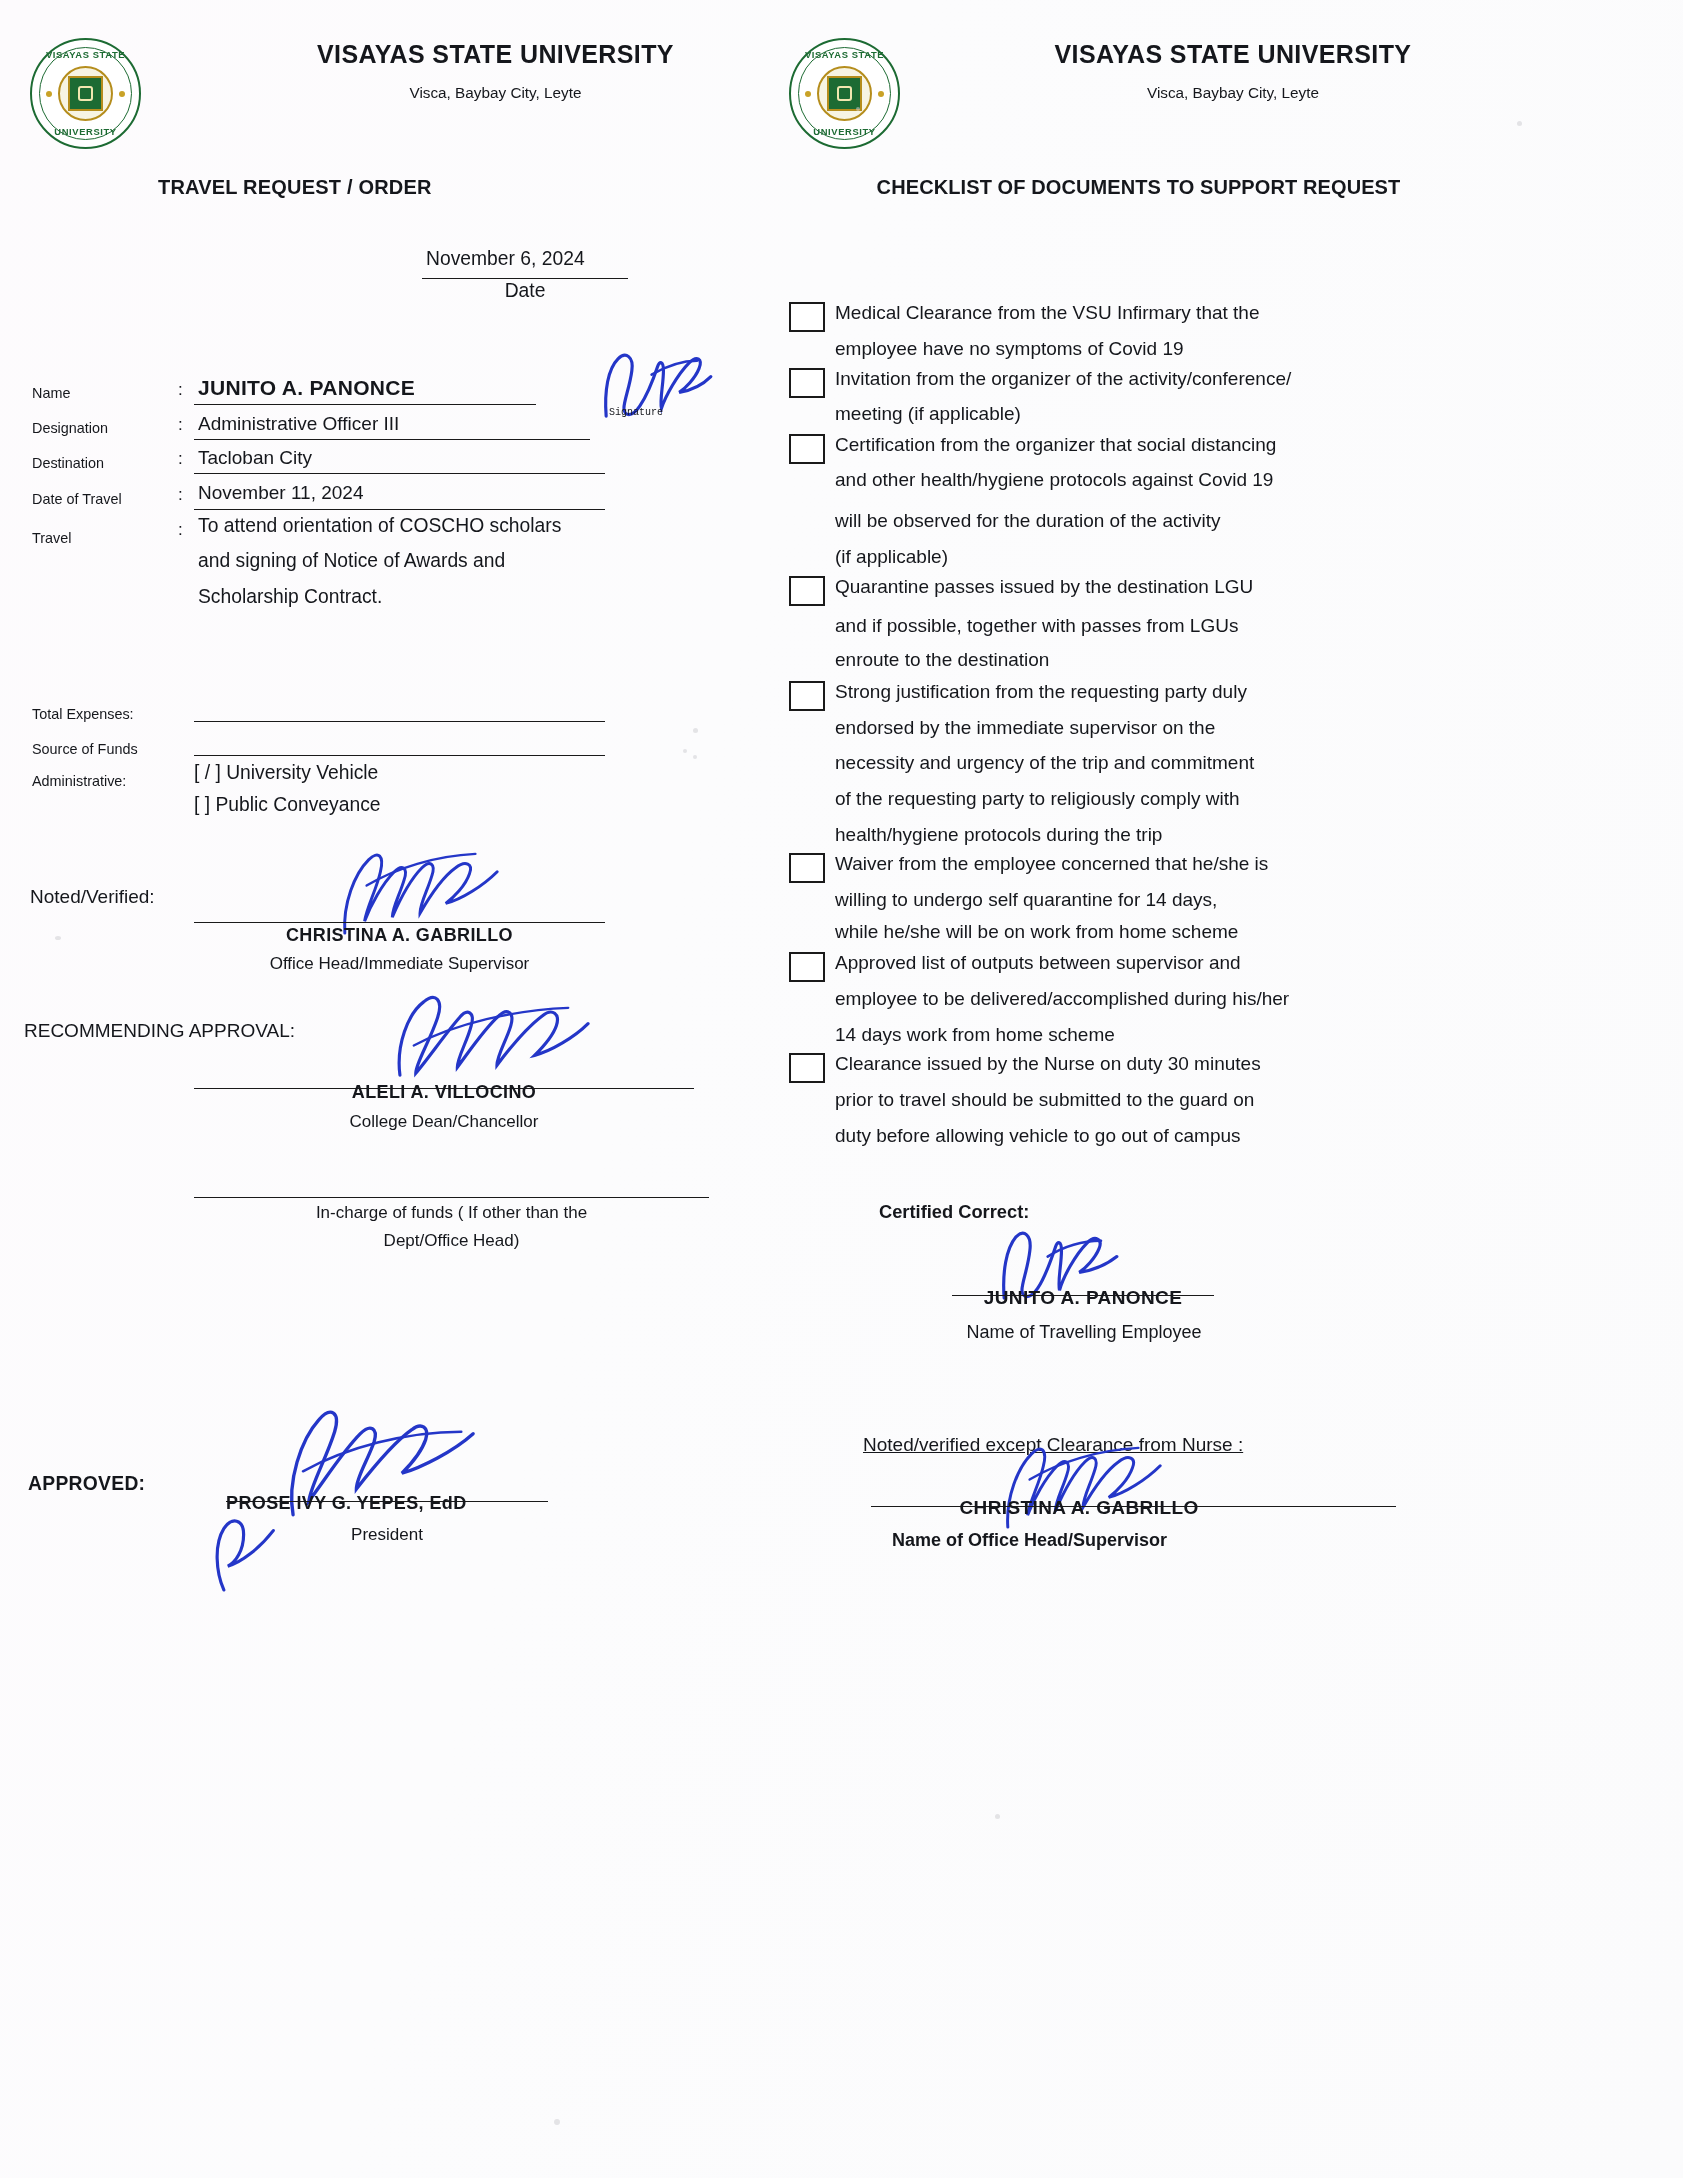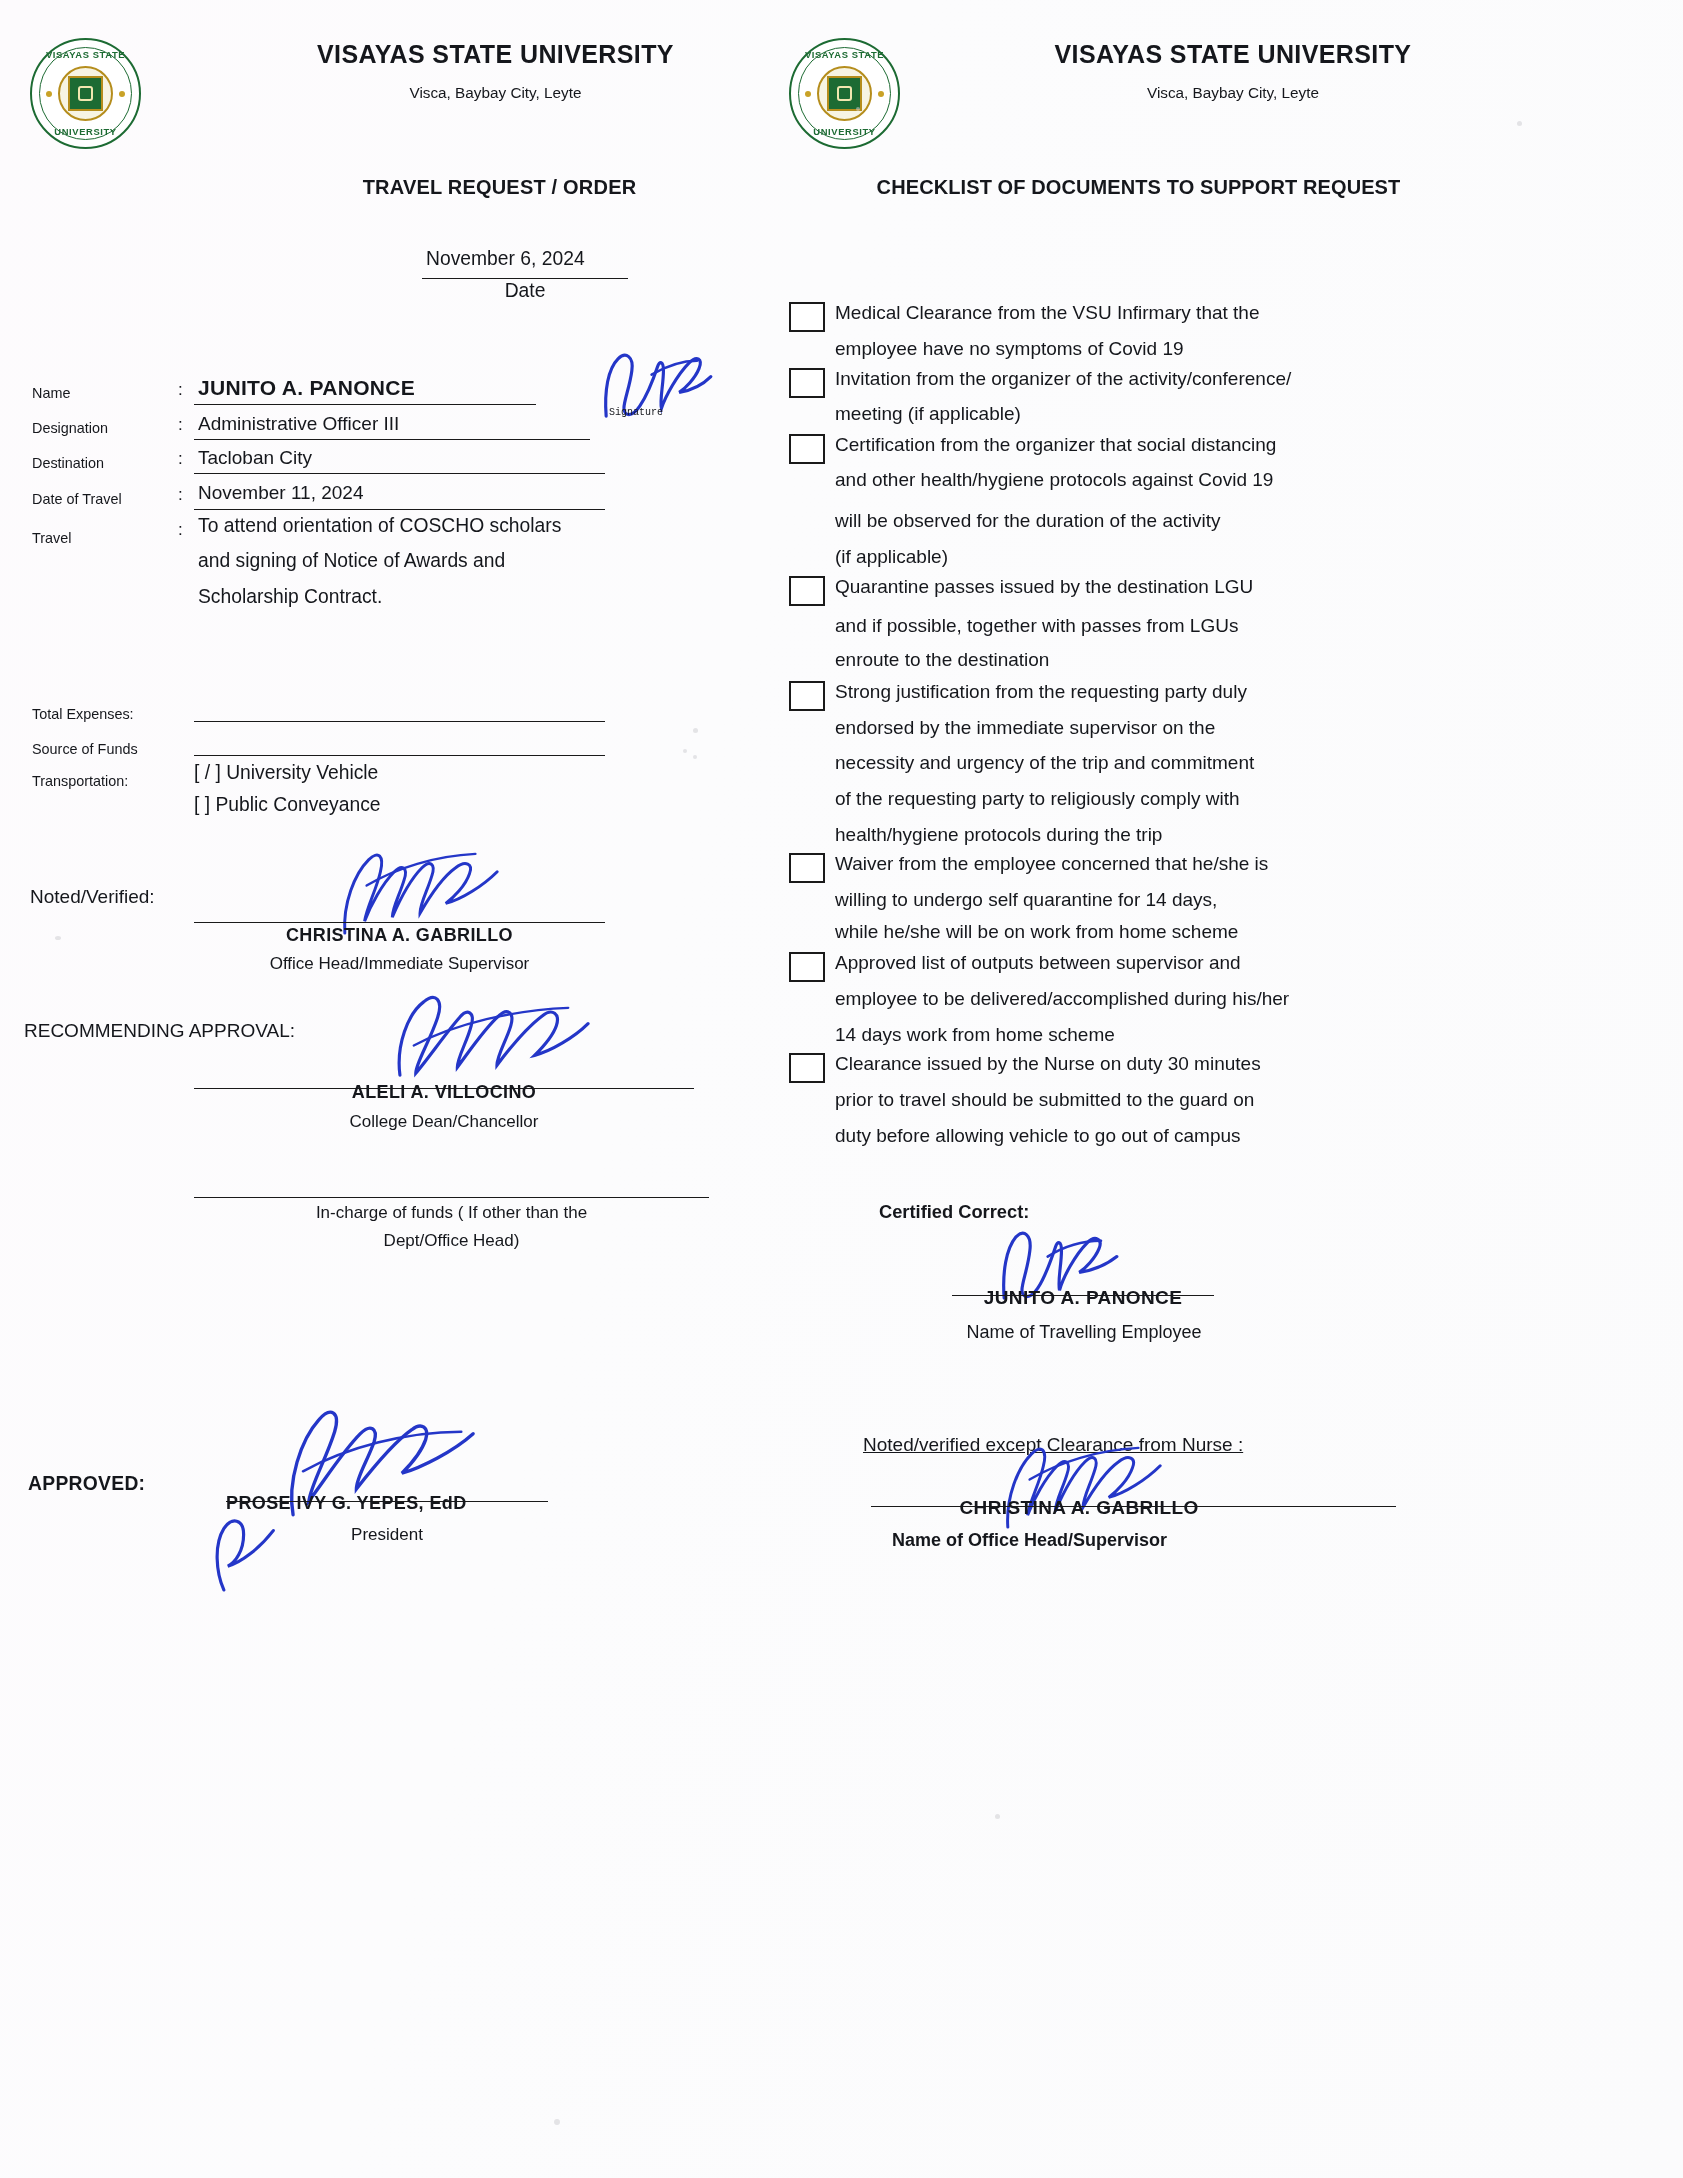--- a/index.html
+++ b/index.html
@@ -157,21 +157,21 @@
     <div class="dotl"></div>
       <div class="dotr"></div>
     <div class="inner"></div>
     <div class="core"></div>
     <div class="core2"></div>
   </div>
 
   <div class="abs univ-title" style="left:238px; top:40px; width:515px; text-align:center;">VISAYAS STATE UNIVERSITY</div>
   <div class="abs univ-sub" style="left:238px; top:84px; width:515px; text-align:center;">Visca, Baybay City, Leyte</div>
 
-  <div class="abs doc-title" style="left:158px; top:176px; width:683px; text-align:center;">TRAVEL REQUEST / ORDER</div>
+  <div class="abs doc-title" style="left:158px; top:176px; width:683px; ">TRAVEL REQUEST / ORDER</div>
 
   <div class="abs ftext" style="left:426px; top:248px;">November 6, 2024</div>
   <div class="line" style="left:422px; top:278px; width:206px;"></div>
   <div class="abs ftext" style="left:422px; top:280px; width:206px; text-align:center;">Date</div>
 
   <div class="abs flabel" style="left:32px; top:385px;">Name</div>
   <div class="abs fcolon" style="left:178px; top:380px;">:</div>
   <div class="abs fvalue big" style="left:198px; top:376px;">JUNITO A. PANONCE</div>
   <div class="line" style="left:194px; top:404px; width:342px;"></div>
 
@@ -203,21 +203,21 @@
   <div class="abs small-cap" style="left:609px; top:407px;">Signature</div>
 
   <div class="abs flabel" style="left:32px; top:706px;">Total Expenses:</div>
   <div class="line" style="left:194px; top:721px; width:411px;"></div>
   <div class="abs fvalue" style="left:198px; top:695px;"></div>
 
   <div class="abs flabel" style="left:32px; top:741px;">Source of Funds</div>
   <div class="line" style="left:194px; top:755px; width:411px;"></div>
   <div class="abs fvalue" style="left:198px; top:730px;"></div>
 
-  <div class="abs flabel" style="left:32px; top:773px;">Transportation:</div>
+  <div class="abs flabel" style="left:32px; top:773px;">Administrative:</div>
   <div class="abs ftext" style="left:194px; top:762px;">
     <span>[ / ]</span>
     <span>University Vehicle</span>
   </div>
   <div class="abs ftext" style="left:194px; top:794px;">
     <span>[   ]</span>
     <span>Public Conveyance</span>
   </div>
 
   <div class="abs note-label" style="left:30px; top:886px;">Noted/Verified:</div>

